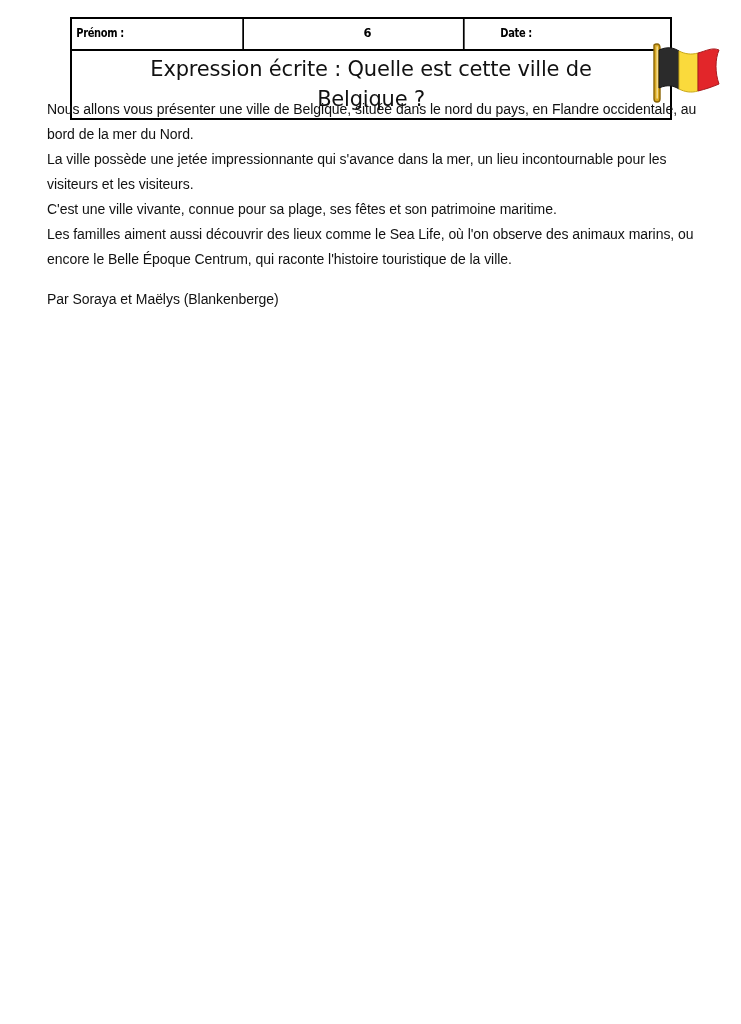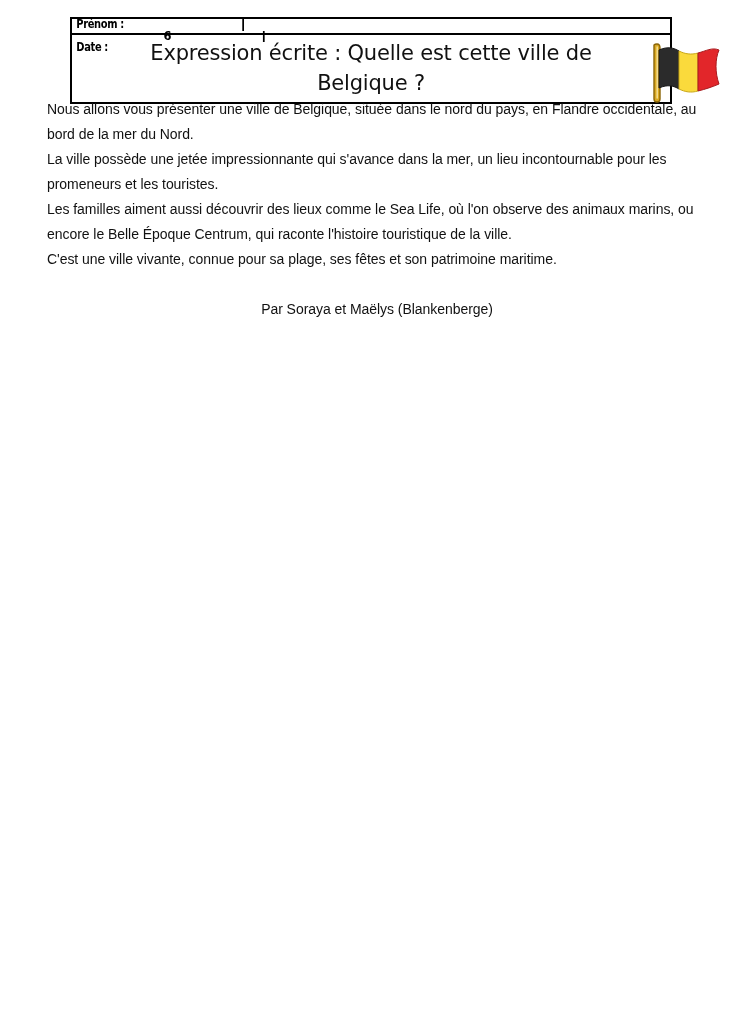--- a/index.html
+++ b/index.html
@@ -22,24 +22,23 @@
     position: absolute;
     left: 70px;
     top: 17px;
     width: 602px;
     border: 2px solid #000000;
     box-sizing: border-box;
     background: #ffffff;
   }
   .hdr-row {
     display: flex;
-    height: 16px;
+    height: 32px;
     border-bottom: 2px solid #000000;
     box-sizing: border-box;
-    flex-direction: column;
   }
   .hdr-cell {
     box-sizing: border-box;
     display: flex;
     align-items: center;
     font-family: "DejaVu Sans", sans-serif;
     font-weight: bold;
     font-size: 11.5px;
     letter-spacing: -0.4px;
     transform: scaleX(0.86);
@@ -96,22 +95,21 @@
     font-family: "Liberation Sans", sans-serif;
     font-size: 14px;
     line-height: 25px;
     color: #111111;
     letter-spacing: -0.05px;
   }
   .body-text p {
     margin: 0;
   }
   .body-text p.spacer-before {
-    margin-top: 25px;
-    text-align: center;
+    margin-top: 15px;
   }
 </style>
 </head>
 <body>
 
 <div id="page">
 
   <div class="header-table">
 
     <div class="hdr-row">
@@ -141,19 +139,19 @@
       <path d="M11 9 C20 5 26 7 31 10 L31 48 C26 45 20 43 11 47 Z" fill="#2b2b2b" stroke="#1a1a1a" stroke-width="1"></path>
 
       <path d="M31 10 C37 13 43 14 50 12 L50 50 C43 52 37 51 31 48 Z" fill="#fada3c" stroke="#c9a718" stroke-width="1"></path>
 
       <path d="M50 12 C58 10 64 6 71 9 C67 18 67 32 71 43 C64 46 58 48 50 50 Z" fill="#e2262a" stroke="#a81b1f" stroke-width="1"></path>
     </svg>
   </div>
 
   <div class="body-text">
     <p>Nous allons vous présenter une ville de Belgique, située dans le nord du pays, en Flandre occidentale, au bord de la mer du Nord.</p>
-    <p>La ville possède une jetée impressionnante qui s'avance dans la mer, un lieu incontournable pour les promeneurs et les touristes.</p>
+    <p>La ville possède une jetée impressionnante qui s'avance dans la mer, un lieu incontournable pour les visiteurs et les visiteurs.</p>
+    <p>C'est une ville vivante, connue pour sa plage, ses fêtes et son patrimoine maritime.</p>
     <p>Les familles aiment aussi découvrir des lieux comme le Sea Life, où l'on observe des animaux marins, ou encore le Belle Époque Centrum, qui raconte l'histoire touristique de la ville.</p>
-    <p>C'est une ville vivante, connue pour sa plage, ses fêtes et son patrimoine maritime.</p>
     <p class="spacer-before">Par Soraya et Maëlys (Blankenberge)</p>
   </div>
 
 </div>
 
 </body></html>

